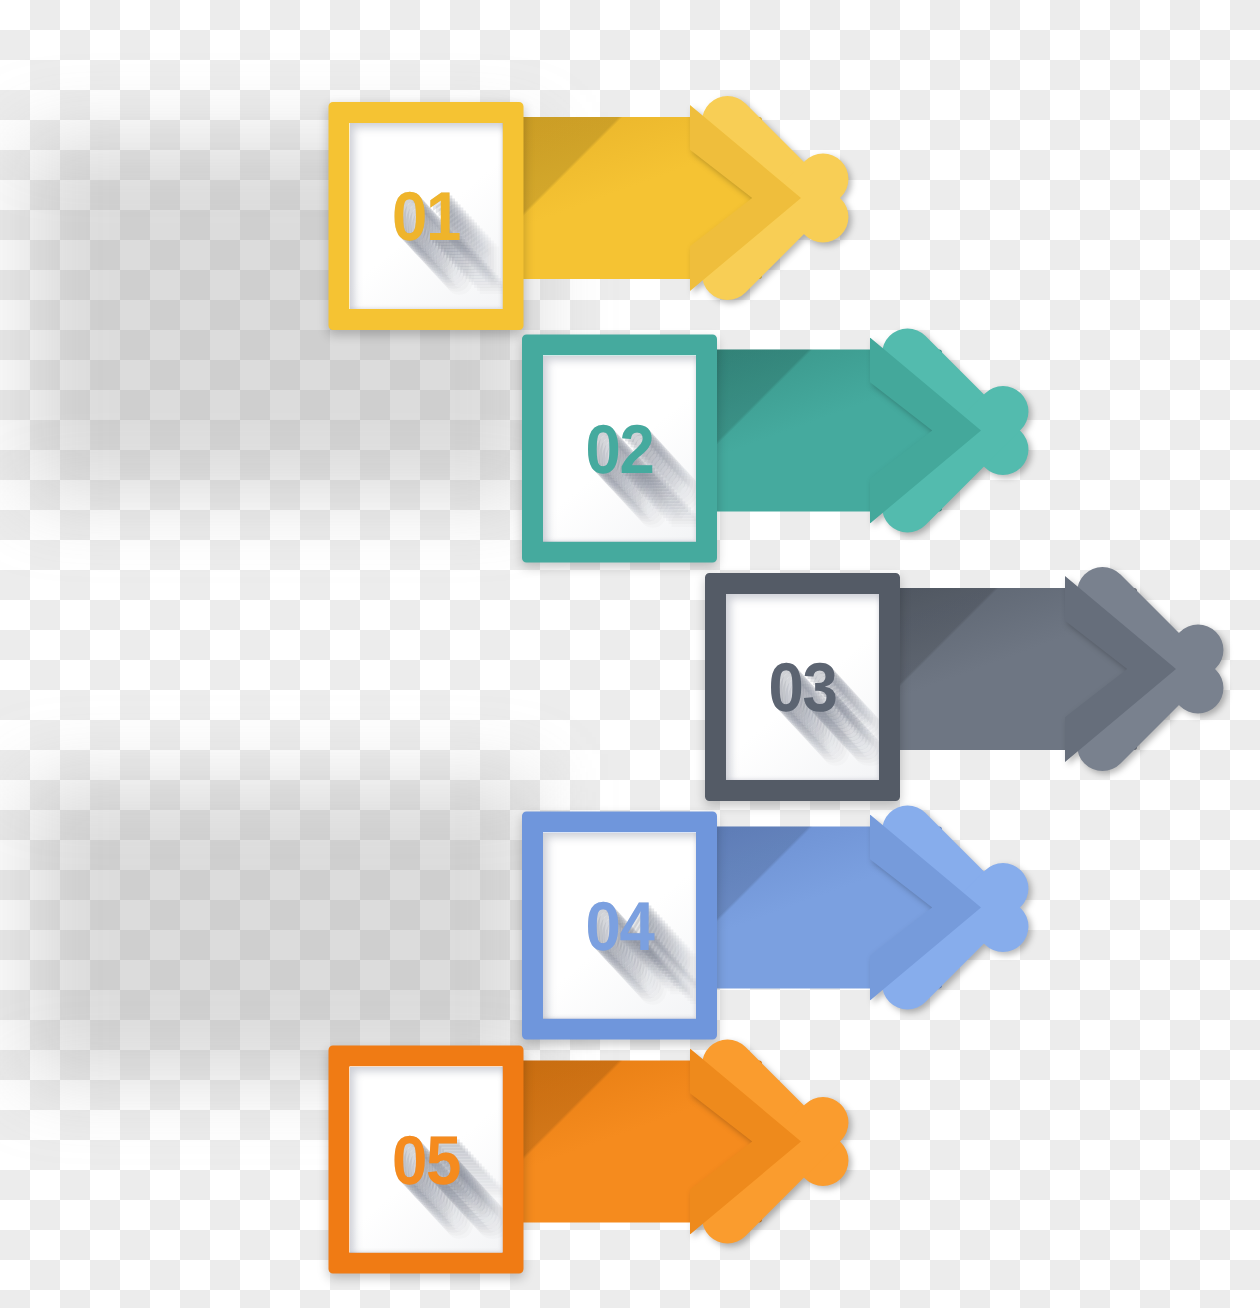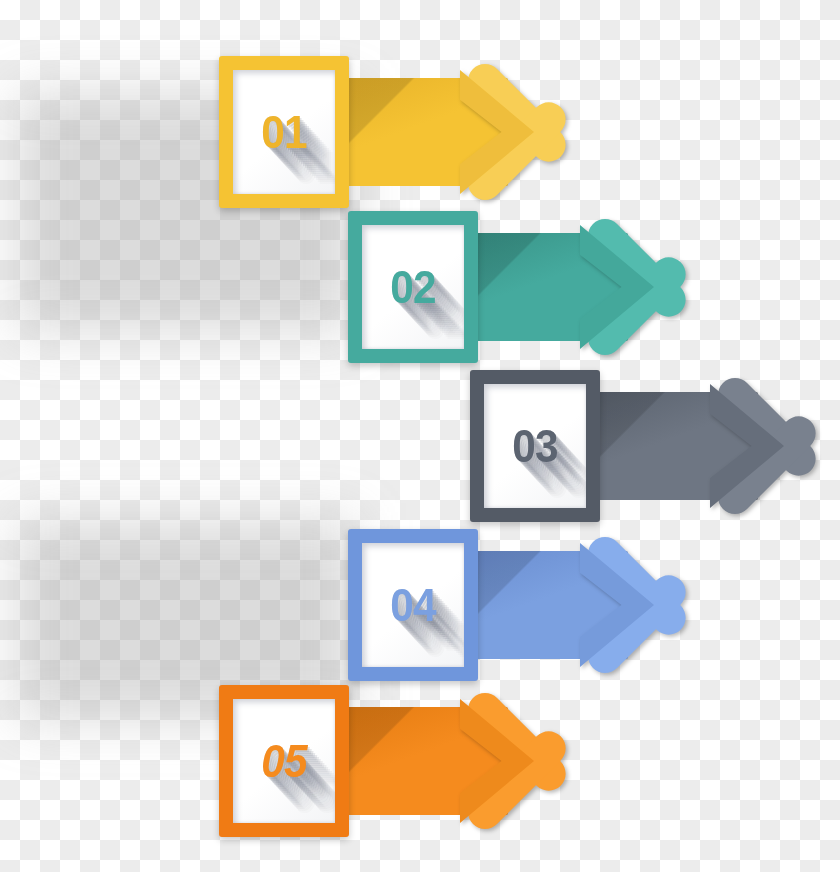--- a/index.html
+++ b/index.html
@@ -78,21 +78,21 @@
     left: -2px;
     top: 14px;
     width: 74px;
     height: 124px;
     clip-path: polygon(0 0, 100% 50%, 0 100%, 0 76%, 56% 50%, 0 24%);
   }
 
   
   .boxwrap {
     position: absolute;
-    top: 0;
+    top: 12px;
     width: 108px;
     height: 152px;
   }
   .box {
     position: absolute;
     left: 0;
     top: 0;
     width: 130px;
     height: 152px;
     box-sizing: border-box;
@@ -226,21 +226,21 @@
         </div>
       </div>
       <div class="step" style="left: 219px; top: 685px; width: 351px; z-index: 14;">
         <div class="shaft" style="left: 122px; width: 167px; background: linear-gradient(160deg, rgb(229, 124, 18) 0%, rgb(245, 139, 30) 45%, rgb(245, 139, 30) 100%);"></div>
         <div class="head" style="left: 243px; filter: drop-shadow(rgba(0, 0, 0, 0.28) 2px 2px 2px);">
           <div class="bar up" style="background: rgb(250, 156, 46);"></div>
           <div class="bar down" style="background: rgb(250, 156, 46);"></div>
           <div class="wedge" style="background: rgb(238, 138, 28);"></div>
         </div>
         <div class="boxwrap">
-          <div class="box" style="border-color: rgb(240, 123, 20); font-style: italic;">
+          <div class="box" style="border-color: rgb(240, 123, 20);">
             <div class="inner">
               <div class="num" data-shadow="05" style="color: rgb(245, 139, 30);">
                 <span>05</span>
               </div>
             </div>
           </div>
         </div>
       </div>
     </div>
 

